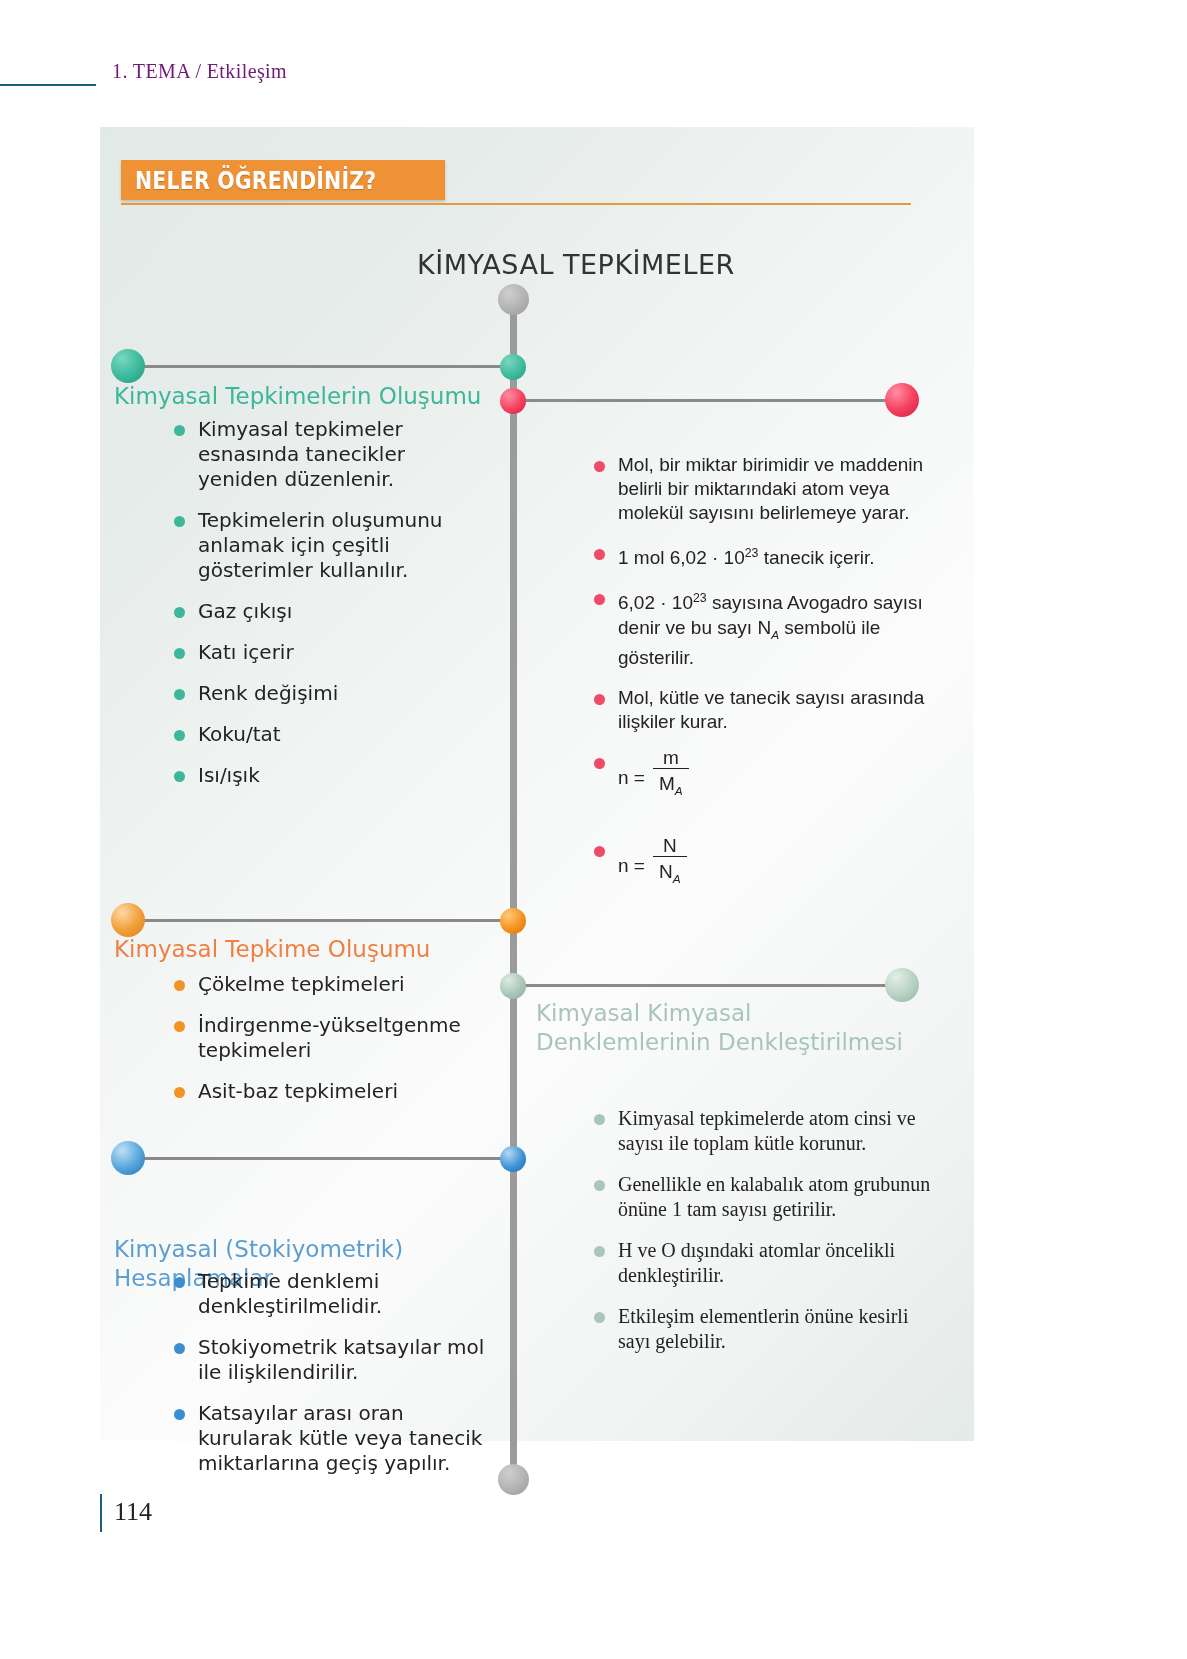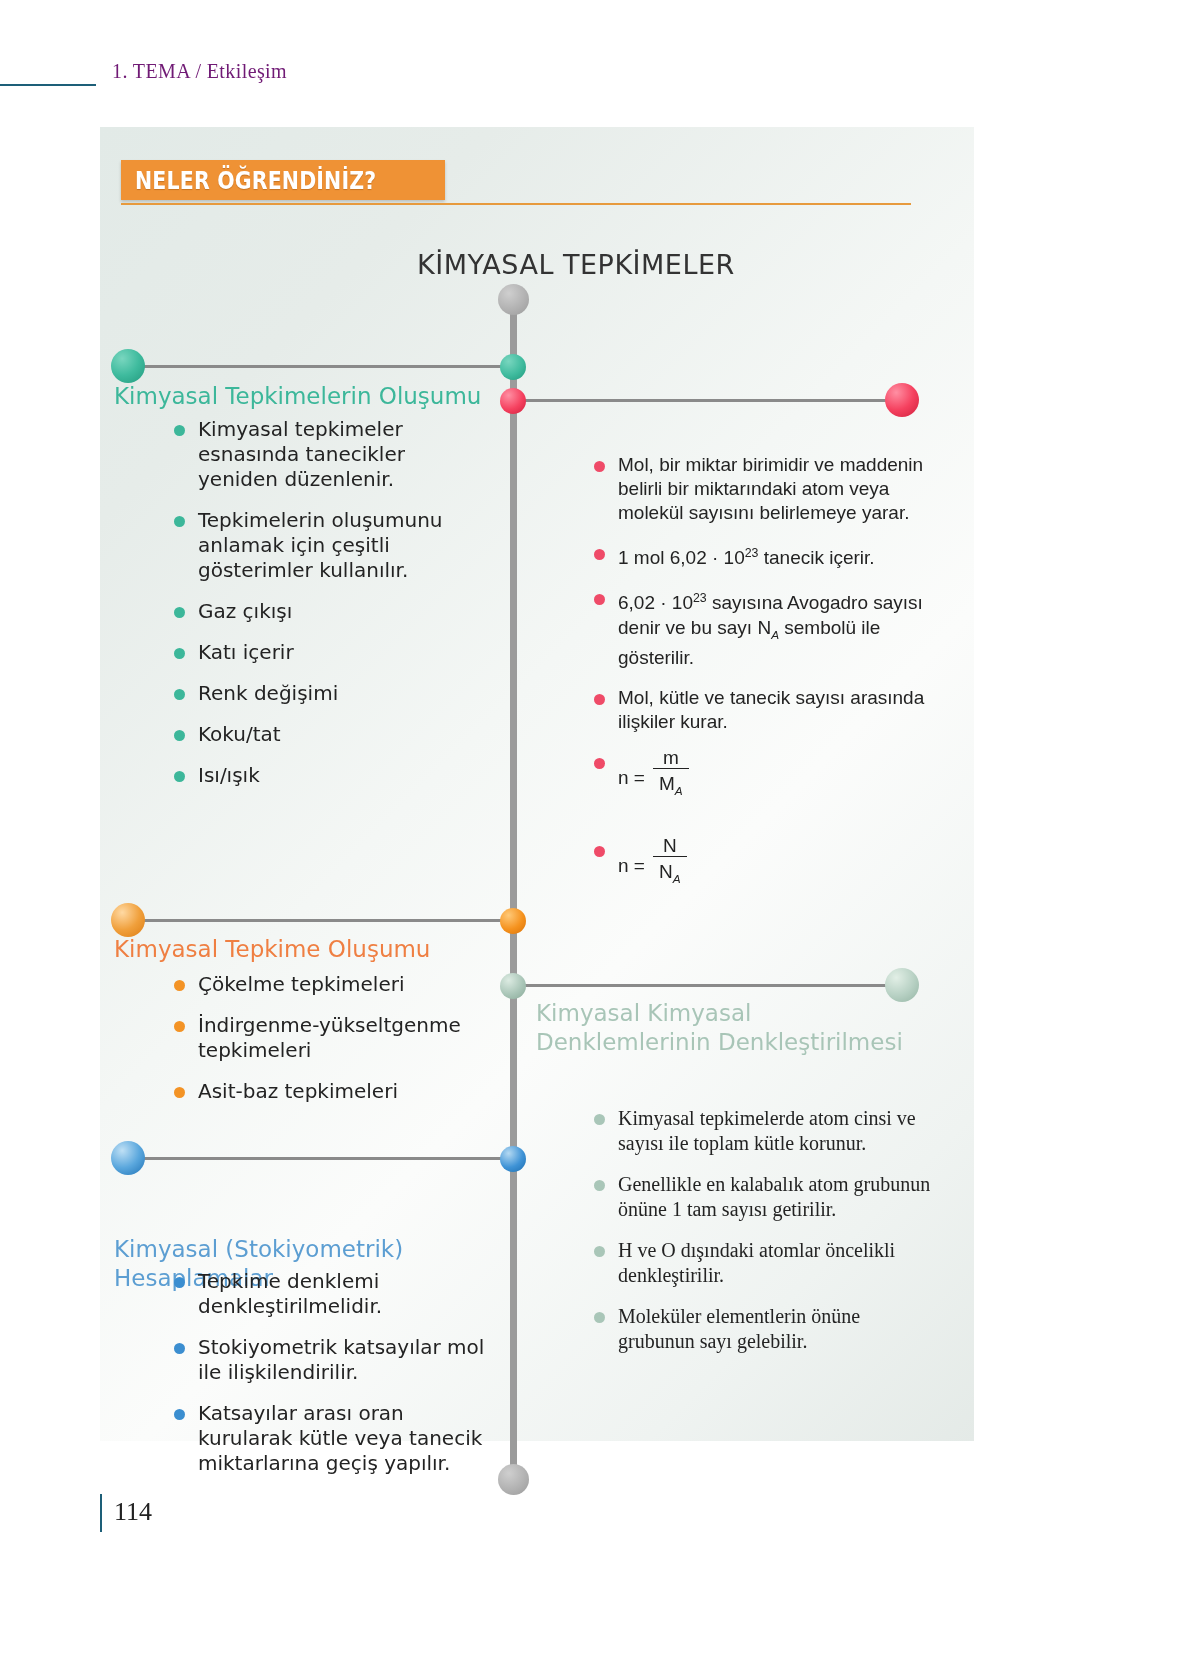--- a/index.html
+++ b/index.html
@@ -237,21 +237,21 @@
     <div class="connector" style="left:412px; top:857px; width:390px;"></div>
     <div class="node" style="left:785px; top:841px; width:34px; height:34px;
                 background:radial-gradient(circle at 33% 28%, #e2efe6 0%, #b9d2c5 52%, #93b4a3 100%);"></div>
     <div class="node" style="left:400px; top:846px; width:26px; height:26px;
                 background:radial-gradient(circle at 33% 28%, #dcebe2 0%, #aac6b8 55%, #89a998 100%);"></div>
     <div class="title" style="left:436px; top:872px; color:#a8c5b7; width:390px;">Kimyasal Kimyasal Denklemlerinin Denkleştirilmesi</div>
     <ul class="bullets" style="left:490px; top:979px; width:350px;font-family:Liberation Serif, serif; --dot:#a9c6b8;">
       <li>Kimyasal tepkimelerde atom cinsi ve sayısı ile toplam kütle korunur.</li>
       <li>Genellikle en kalabalık atom grubunun önüne 1 tam sayısı getirilir.</li>
       <li>H ve O dışındaki atomlar öncelikli denkleştirilir.</li>
-      <li>Moleküler elementlerin önüne grubunun sayı gelebilir.</li>
+      <li>Etkileşim elementlerin önüne kesirli sayı gelebilir.</li>
     </ul>
 
     <div class="connector" style="left:30px; top:1030px; width:385px;"></div>
     <div class="node" style="left:11px; top:1014px; width:34px; height:34px;
                 background:radial-gradient(circle at 33% 28%, #bfe0f5 0%, #5aa7dd 52%, #1f72b5 100%);"></div>
     <div class="node" style="left:400px; top:1019px; width:26px; height:26px;
                 background:radial-gradient(circle at 33% 28%, #b4d9f2 0%, #3f93d6 55%, #1b6cae 100%);"></div>
     <div class="title" style="left:14px; top:1108px; color:#5c9ed2; width:330px;">Kimyasal (Stokiyometrik) Hesaplamalar</div>
     <ul class="bullets" style="left:70px; top:1106px; width:325px;margin-top:36px; --dot:#3b8ed0;">
       <li>Tepkime denklemi denkleştirilmelidir.</li>

